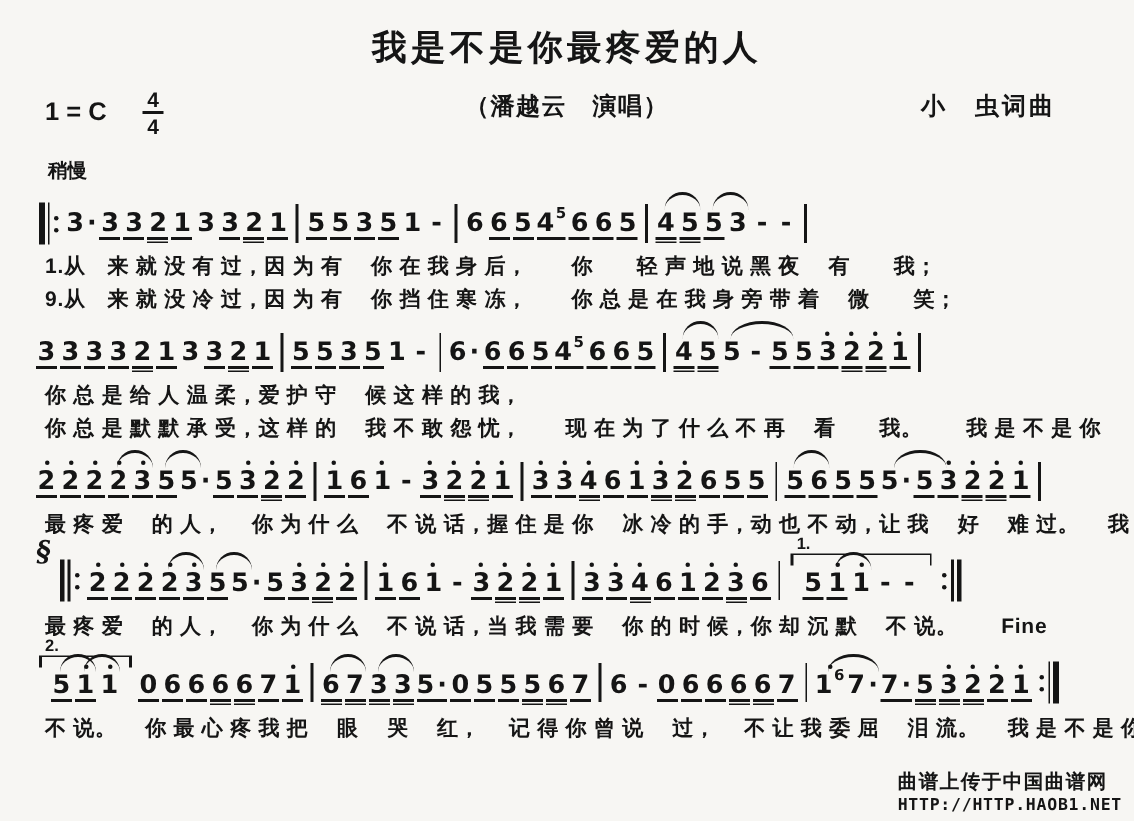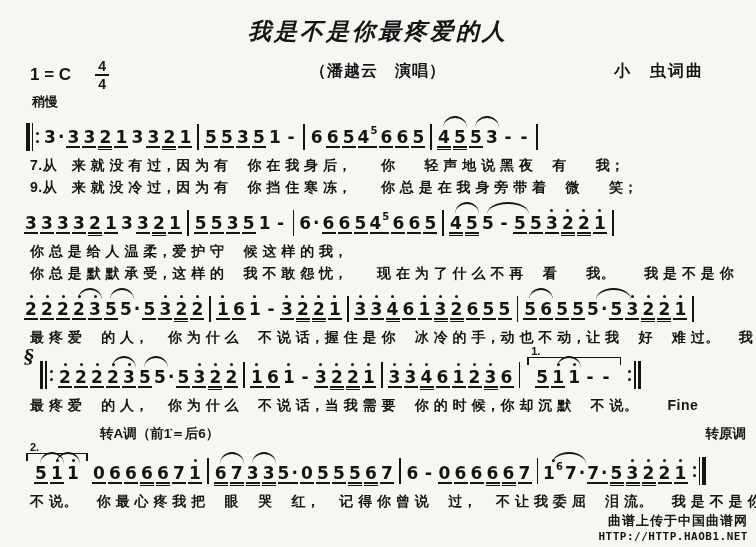--- a/index.html
+++ b/index.html
@@ -5,29 +5,29 @@
   html,body{margin:0;padding:0;}
   body{
     width:756px;height:547px;overflow:hidden;
     background:#f7f6f3;color:#151515;
     font-family:"Liberation Sans","DejaVu Sans",sans-serif;
     position:relative;
   }
   .page{width:756px;height:547px;position:relative;}
   .title{
     text-align:center;font-size:23px;font-weight:bold;letter-spacing:3px;
-    padding-top:16px;font-family:"DejaVu Serif","Liberation Serif",serif;font-style:italic;
+    padding-top:16px;font-family:"DejaVu Serif","Liberation Serif",serif;
   }
   .meta-row{position:relative;height:34px;margin-top:10px;}
   .key-sig{position:absolute;left:30px;top:2px;font-size:17px;font-weight:bold;display:flex;align-items:center;gap:24px;}
   .frac{display:inline-flex;flex-direction:column;align-items:center;line-height:1;font-size:14px;font-weight:bold;}
   .frac-line{display:block;width:14px;height:1.5px;background:#151515;margin:1px 0;}
   .performer{position:absolute;left:0;right:0;top:4px;text-align:center;font-size:16px;font-weight:bold;letter-spacing:1px;}
   .credits{position:absolute;right:52px;top:4px;font-size:16px;font-weight:bold;letter-spacing:2px;}
-  .tempo{margin:2px 0 0 32px;font-size:13px;font-weight:bold;}
+  .tempo{margin:14px 0 0 32px;font-size:13px;font-weight:bold;}
   #systems{margin:4px 8px 0 24px;}
   .system{margin-top:10px;}
   .notes-line{display:flex;align-items:flex-end;gap:2px;flex-wrap:nowrap;}
   .note{display:flex;flex-direction:column;align-items:center;min-width:14px;position:relative;}
   .dotrow{height:7px;display:flex;align-items:center;justify-content:center;}
   .hidot{width:3px;height:3px;border-radius:50%;background:#151515;}
   .digitrow{font-size:17px;font-weight:bold;line-height:18px;font-family:"DejaVu Sans",sans-serif;display:flex;align-items:flex-start;}
   .augdot{font-size:17px;font-weight:bold;margin-left:2px;}
   .grace{font-size:10px;font-weight:bold;position:relative;top:-6px;margin-left:1px;}
   .ulrow{height:7px;width:100%;display:flex;flex-direction:column;gap:1px;}
@@ -45,21 +45,21 @@
          font-family:"DejaVu Serif",serif;transform:skewX(-8deg);}
   .volta{display:flex;align-items:flex-end;gap:2px;position:relative;
          border-top:1.6px solid #151515;padding:3px 8px 0 8px;margin:0 2px;}
   .volta .tick{position:absolute;top:0;width:1.6px;height:7px;background:#151515;}
   .volta .tick.l{left:0;} .volta .tick.r{right:0;}
   .volta .vlabel{position:absolute;top:-13px;left:4px;font-size:11px;font-weight:bold;}
   .lyrics-line{margin:4px 0 0 6px;font-size:14px;font-weight:bold;white-space:pre;
                font-family:"Liberation Sans",sans-serif;letter-spacing:0.5px;}
   .keychange-row{display:flex;justify-content:space-between;margin:10px 10px 0 24px;font-size:13.5px;font-weight:bold;}
   .keychange-left{margin-left:76px;}
-  .footer{position:absolute;right:8px;bottom:4px;text-align:right;}
+  .footer{position:absolute;right:8px;bottom:4px;}
   .footer-cn{font-size:13px;font-weight:bold;letter-spacing:1px;}
   .footer-url{font-size:11px;font-weight:bold;font-family:"DejaVu Sans Mono","Liberation Mono",monospace;letter-spacing:0.5px;}
 </style>
 </head>
 <body>
 
 <div class="page">
 
   <div class="title">我是不是你最疼爱的人</div>
 
@@ -331,21 +331,21 @@
           </span>
           <span class="note">
             <span class="dotrow"></span>
             <span class="digitrow">
               <span>-</span>
             </span>
             <span class="ulrow"></span>
           </span>
           <span class="bar"></span>
         </div>
-        <div class="lyrics-line">7.从　来 就 没 有 过，因 为 有　 你 在 我 身 后，　　你　　轻 声 地 说 黑 夜　 有　　我；</div>
+        <div class="lyrics-line">1.从　来 就 没 有 过，因 为 有　 你 在 我 身 后，　　你　　轻 声 地 说 黑 夜　 有　　我；</div>
         <div class="lyrics-line">9.从　来 就 没 冷 过，因 为 有　 你 挡 住 寒 冻，　　你 总 是 在 我 身 旁 带 着　 微　　笑；</div>
       </div>
       <div class="system">
         <div class="notes-line">
           <span class="note">
             <span class="dotrow"></span>
             <span class="digitrow">
               <span>3</span>
             </span>
             <span class="ulrow">
@@ -1431,24 +1431,20 @@
               <i></i>
             </span>
             <i class="thin"></i>
             <i class="thick"></i>
           </span>
         </div>
         <div class="lyrics-line">最 疼 爱　 的 人，　 你 为 什 么　 不 说 话，当 我 需 要　 你 的 时 候，你 却 沉 默　 不 说。　　Fine</div>
       </div>
     </div>
 
-  <div class="keychange-row">
-    <span class="keychange-left">转A调（前1̇＝后6）</span>
-    <span class="keychange-right">转原调</span>
-  </div>
 
   <div id="system5-slot" style="margin: 2px 8px 0px 24px;">
       <div class="system">
         <div class="notes-line">
           <span class="volta">
             <i class="tick l"></i>
             <i class="tick r"></i>
             <span class="vlabel">2.</span>
             <span class="note">
               <i class="arc"></i>

